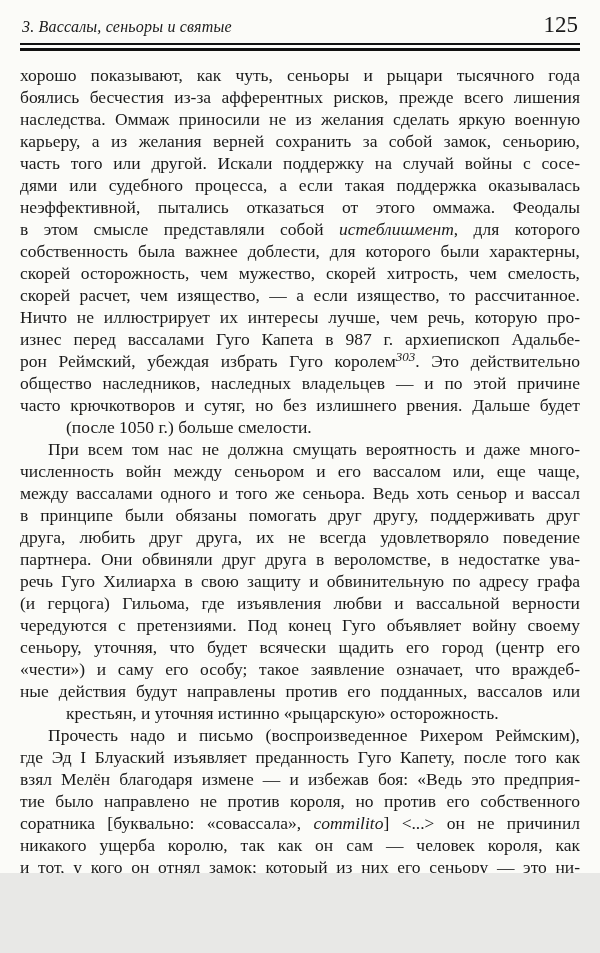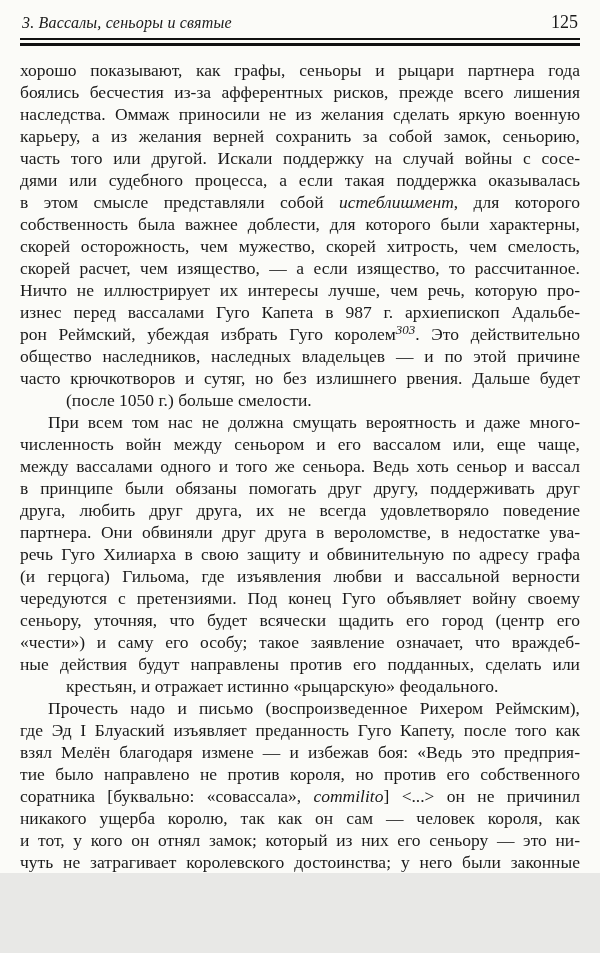--- a/index.html
+++ b/index.html
@@ -25,21 +25,21 @@
     justify-content:space-between;
     align-items:baseline;
     padding:2px 2px 0 2px;
   }
   .running-title{
     font-style:italic;
     font-size:16px;
     letter-spacing:0.2px;
   }
   .page-number{
-    font-size:18px;
+    font-size:23px;
     font-style:normal;
   }
   .rule{
     margin-top:5px;
     height:8px;
     border-top:2px solid var(--rule);
     border-bottom:3px solid var(--rule);
   }
   .body{
     margin-top:13px;
@@ -75,26 +75,27 @@
 <body>
 
 <div class="page">
   <header class="header">
     <span class="running-title">3. Вассалы, сеньоры и святые</span>
     <span class="page-number">125</span>
   </header>
   <div class="rule"></div>
   <main class="body">
       <div class="para">
-        <div class="line">хорошо показывают, как графы, сеньоры и рыцари партнера года</div>
+        <div class="line">хорошо показывают, как чуть, сеньоры и рыцари тысячного года</div>
         <div class="line">боялись бесчестия из-за афферентных рисков, прежде всего лишения</div>
         <div class="line">наследства. Оммаж приносили не из желания сделать яркую военную</div>
         <div class="line">карьеру, а из желания верней сохранить за собой замок, сеньорию,</div>
         <div class="line">часть того или другой. Искали поддержку на случай войны с сосе-</div>
         <div class="line">дями или судебного процесса, а если такая поддержка оказывалась</div>
+        <div class="line">неэффективной, пытались отказаться от этого оммажа. Феодалы</div>
         <div class="line">в этом смысле представляли собой <em>истеблишмент</em>, для которого</div>
         <div class="line">собственность была важнее доблести, для которого были характерны,</div>
         <div class="line">скорей осторожность, чем мужество, скорей хитрость, чем смелость,</div>
         <div class="line">скорей расчет, чем изящество, — а если изящество, то рассчитанное.</div>
         <div class="line">Ничто не иллюстрирует их интересы лучше, чем речь, которую про-</div>
         <div class="line">изнес перед вассалами Гуго Капета в 987 г. архиепископ Адальбе-</div>
         <div class="line">рон Реймский, убеждая избрать Гуго королем<sup>303</sup>. Это действительно</div>
         <div class="line">общество наследников, наследных владельцев — и по этой причине</div>
         <div class="line">часто крючкотворов и сутяг, но без излишнего рвения. Дальше будет</div>
         <div class="line lastline">(после 1050 г.) больше смелости.</div>
@@ -104,22 +105,22 @@
         <div class="line">численность войн между сеньором и его вассалом или, еще чаще,</div>
         <div class="line">между вассалами одного и того же сеньора. Ведь хоть сеньор и вассал</div>
         <div class="line">в принципе были обязаны помогать друг другу, поддерживать друг</div>
         <div class="line">друга, любить друг друга, их не всегда удовлетворяло поведение</div>
         <div class="line">партнера. Они обвиняли друг друга в вероломстве, в недостатке ува-</div>
         <div class="line">речь Гуго Хилиарха в свою защиту и обвинительную по адресу графа</div>
         <div class="line">(и герцога) Гильома, где изъявления любви и вассальной верности</div>
         <div class="line">чередуются с претензиями. Под конец Гуго объявляет войну своему</div>
         <div class="line">сеньору, уточняя, что будет всячески щадить его город (центр его</div>
         <div class="line">«чести») и саму его особу; такое заявление означает, что враждеб-</div>
-        <div class="line">ные действия будут направлены против его подданных, сделать или</div>
-        <div class="line lastline">крестьян, и отражает истинно «рыцарскую» феодального.</div>
+        <div class="line">ные действия будут направлены против его подданных, вассалов или</div>
+        <div class="line lastline">крестьян, и уточняя истинно «рыцарскую» осторожность.</div>
       </div>
       <div class="para indent">
         <div class="line">Прочесть надо и письмо (воспроизведенное Рихером Реймским),</div>
         <div class="line">где Эд I Блуаский изъявляет преданность Гуго Капету, после того как</div>
         <div class="line">взял Мелён благодаря измене — и избежав боя: «Ведь это предприя-</div>
         <div class="line">тие было направлено не против короля, но против его собственного</div>
         <div class="line">соратника [буквально: «совассала», <em>commilito</em>] &lt;...&gt; он не причинил</div>
         <div class="line">никакого ущерба королю, так как он сам — человек короля, как</div>
         <div class="line">и тот, у кого он отнял замок; который из них его сеньору — это ни-</div>
         <div class="line">чуть не затрагивает королевского достоинства; у него были законные</div>

